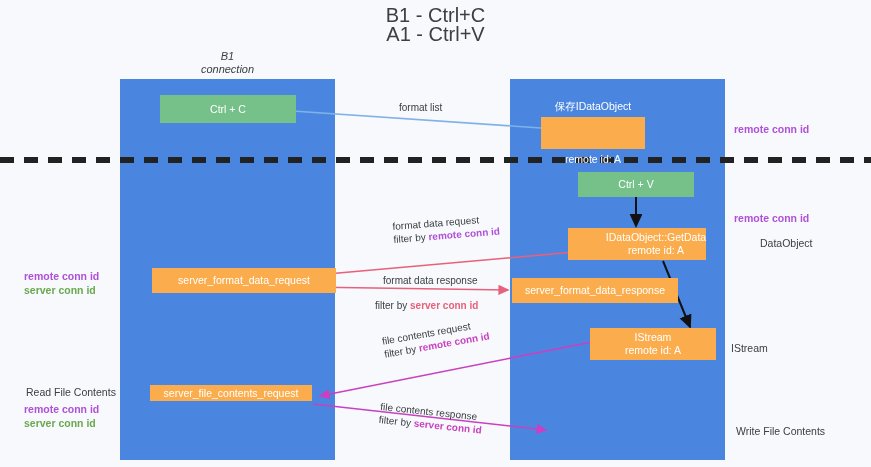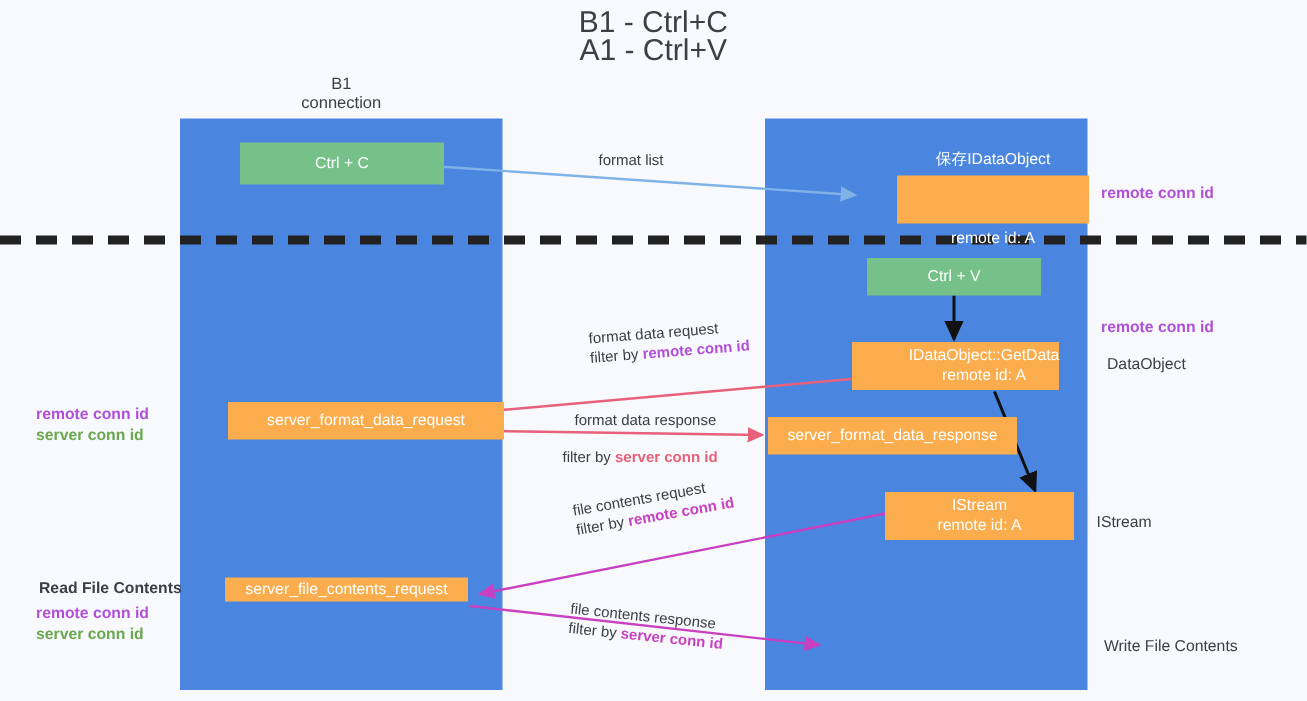--- a/index.html
+++ b/index.html
@@ -68,21 +68,21 @@
 </head>
 <body>
 
 <div class="stage">
 
   <div class="abs title">
     <div>B1 - Ctrl+C</div>
     <div>A1 - Ctrl+V</div>
   </div>
 
-  <div class="abs lane-head" style="left:120px;top:50px;width:215px;">
+  <div class="abs lane-head" style="left:120px;top:50px;width:215px;font-style:italic;">
     <div>B1</div>
     <div>connection</div>
   </div>
   <div class="abs lane-head" style="left:510px;top:50px;width:215px;margin-top:40px;">
     <div>A1</div>
     <div>remote</div>
   </div>
 
   <div class="abs lane" id="lane-b1"></div>
   <div class="abs lane" id="lane-a1"></div>
@@ -117,21 +117,21 @@
 
     <line x1="313" y1="404" x2="546" y2="430" stroke="#c940c0" stroke-width="1.6" marker-end="url(#ah-magenta)"></line>
   </svg>
 
   <div class="abs" id="divider"></div>
 
   <div class="abs node green" style="left:160px;top:95px;width:136px;height:28px;">
     <span>Ctrl + C</span>
   </div>
 
-  <div class="abs node orange" style="left:598px;top:117px;width:128px;height:32px;gap:40px;">
+  <div class="abs node orange" style="left:541px;top:117px;width:104px;height:32px;gap:40px;">
     <span>保存IDataObject</span>
     <span class="l2">remote id: A</span>
   </div>
 
   <div class="abs node green" style="left:578px;top:172px;width:116px;height:25px;">
     <span>Ctrl + V</span>
   </div>
 
   <div class="abs node orange" style="left:568px;top:228px;width:138px;height:32px;padding-left:44px;">
     <span>IDataObject::GetData</span>
@@ -179,26 +179,26 @@
 
   <div class="abs edge-label" style="left:381px;top:400px;transform:rotate(6deg);transform-origin:left top;">
     <div>file contents response</div>
     <div><span>filter by </span><b class="k-magenta">server conn id</b></div>
   </div>
 
   <div class="abs note purple" style="left:734px;top:122px;">remote conn id</div>
 
   <div class="abs note purple" style="left:734px;top:211px;">remote conn id</div>
 
-  <div class="abs note" style="left:738px;top:236px;">DataObject</div>
+  <div class="abs note" style="left:760px;top:236px;">DataObject</div>
 
   <div class="abs note" style="left:731px;top:341px;">IStream</div>
 
   <div class="abs note" style="left:736px;top:424px;">Write File Contents</div>
 
   <div class="abs note purple" style="left:24px;top:269px;">remote conn id</div>
   <div class="abs note green-t" style="left:24px;top:283px;">server conn id</div>
 
-  <div class="abs note" style="left:26px;top:385px;font-weight:bold;">Read File Contents</div>
+  <div class="abs note" style="left:26px;top:385px;">Read File Contents</div>
   <div class="abs note purple" style="left:24px;top:402px;">remote conn id</div>
   <div class="abs note green-t" style="left:24px;top:416px;">server conn id</div>
 
 </div>
 
 </body></html>

